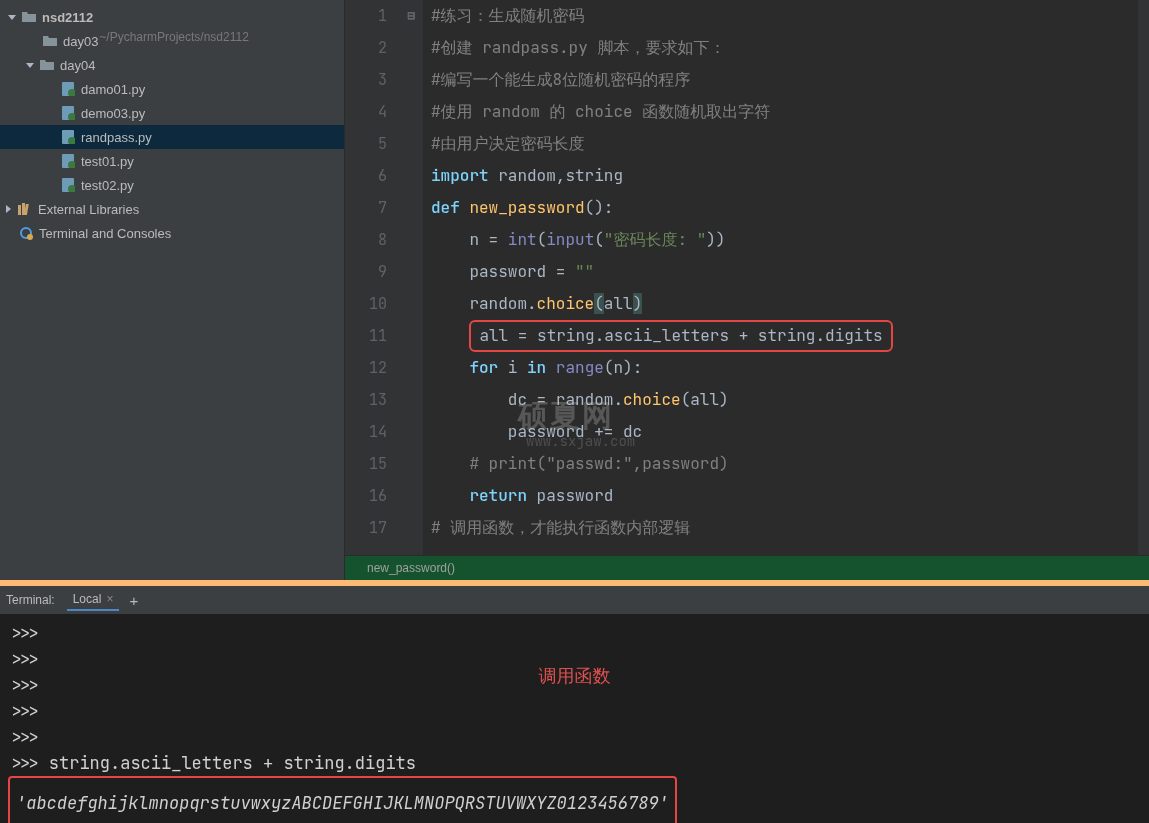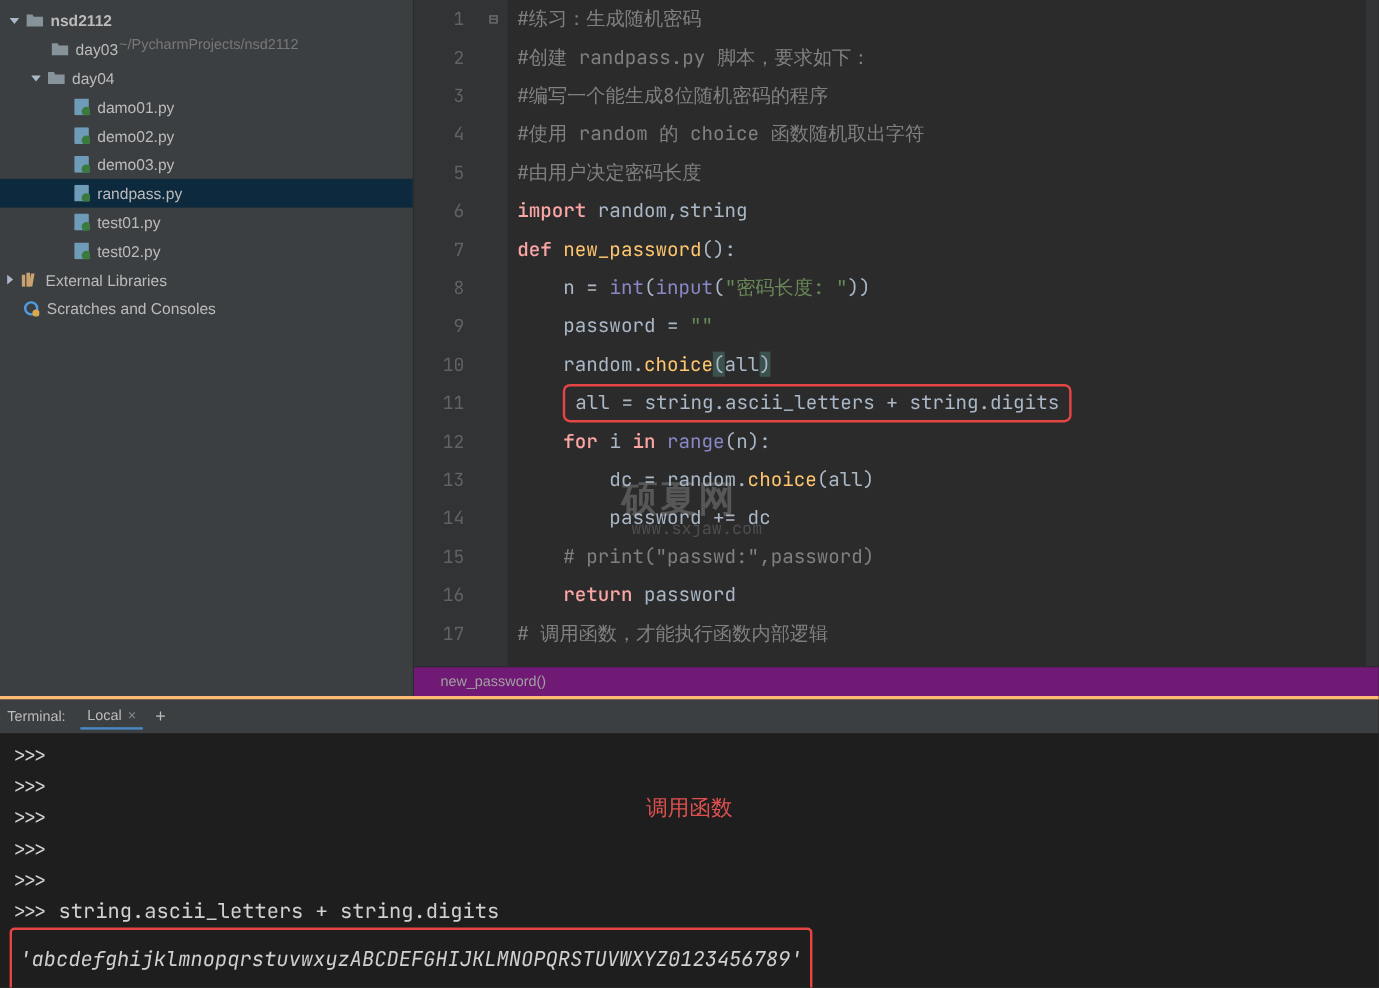--- a/index.html
+++ b/index.html
@@ -93,37 +93,37 @@
 }
 .code-lines {
   flex: 1;
   font-family: "JetBrains Mono","Consolas",monospace;
   font-size: 16px;
   padding-left: 8px;
   position: relative;
 }
 .code-line { height: 32px; line-height: 32px; white-space: pre; }
 .c-comment { color: #808080; }
-.c-keyword { color: #fca5a5; font-weight: 500; }
+.c-keyword { color: #7dd3fc; font-weight: 500; }
 .c-func { color: #ffc66d; }
 .c-string { color: #6a8759; }
 .c-builtin { color: #8888c6; }
 .c-ident { color: #a9b7c6; }
 .c-op { color: #a9b7c6; }
 .c-redbox {
   border: 2px solid #e64545;
   border-radius: 6px;
   padding: 0 8px;
   display: inline-block;
   line-height: 28px;
 }
 .c-hlparen { background: #3b514d; }
 .breadcrumb {
   height: 25px;
-  background: #701a75;
+  background: #14532d;
   padding-left: 22px;
   font-size: 12px;
   color: #a0a0a0;
   line-height: 25px;
   border-top: 1px solid #2b2b2b;
 }
 .watermark {
   position: absolute;
   top: 395px; left: 95px;
   color: rgba(200,200,200,0.28);
@@ -135,21 +135,21 @@
 .watermark2 {
   position: absolute;
   top: 432px; left: 103px;
   color: rgba(200,200,200,0.22);
   font-size: 14px;
   pointer-events: none;
 }
 .terminal-panel {
   flex: 1;
   background: #1e1e1e;
-  border-top: 3px solid #fdba74;
+  border-top: 6px solid #fdba74;
   display: flex;
   flex-direction: column;
 }
 .term-tabs {
   height: 28px;
   background: #3c3f41;
   display: flex;
   align-items: center;
   padding-left: 6px;
   font-size: 12px;
@@ -245,30 +245,20 @@
             <span class="tree-label">damo01.py</span>
           </div>
           <div class="tree-item">
             <span class="indent" style="width:60px"></span>
             <span class="icon py-icon">
               <svg width="14" height="14" viewBox="0 0 14 14">
                 <rect class="bg" x="1" y="0" width="12" height="14" rx="1" fill="#4b6e87"></rect>
                 <circle class="badge" cx="11" cy="11" r="4"></circle>
               </svg>
             </span>
-            <span class="tree-label">demo02.py</span>
-          </div>
-          <div class="tree-item">
-            <span class="indent" style="width:60px"></span>
-            <span class="icon py-icon">
-              <svg width="14" height="14" viewBox="0 0 14 14">
-                <rect class="bg" x="1" y="0" width="12" height="14" rx="1" fill="#4b6e87"></rect>
-                <circle class="badge" cx="11" cy="11" r="4"></circle>
-              </svg>
-            </span>
             <span class="tree-label">demo03.py</span>
           </div>
           <div class="tree-item selected">
             <span class="indent" style="width:60px"></span>
             <span class="icon py-icon">
               <svg width="14" height="14" viewBox="0 0 14 14">
                 <rect class="bg" x="1" y="0" width="12" height="14" rx="1" fill="#4b6e87"></rect>
                 <circle class="badge" cx="11" cy="11" r="4"></circle>
               </svg>
             </span>
@@ -308,21 +298,21 @@
         <span class="tree-label">External Libraries</span>
       </div>
       <div class="tree-item">
         <span class="indent" style="width:18px"></span>
         <span class="icon scratch-icon">
             <svg width="14" height="14" viewBox="0 0 14 14">
               <circle cx="7" cy="7" r="5" fill="none" stroke="#4f9ee3" stroke-width="2"></circle>
               <circle cx="11" cy="11" r="3" fill="#d9a94f"></circle>
             </svg>
           </span>
-        <span class="tree-label">Scratches and Consoles</span>
+        <span class="tree-label">Terminal and Consoles</span>
       </div>
     </div>
 
     <div class="editor-area">
       <div class="code-body">
         <div class="gutter" id="gutter">
             <div class="gutter-line">1</div>
             <div class="gutter-line">2</div>
             <div class="gutter-line">3</div>
             <div class="gutter-line">4</div>

